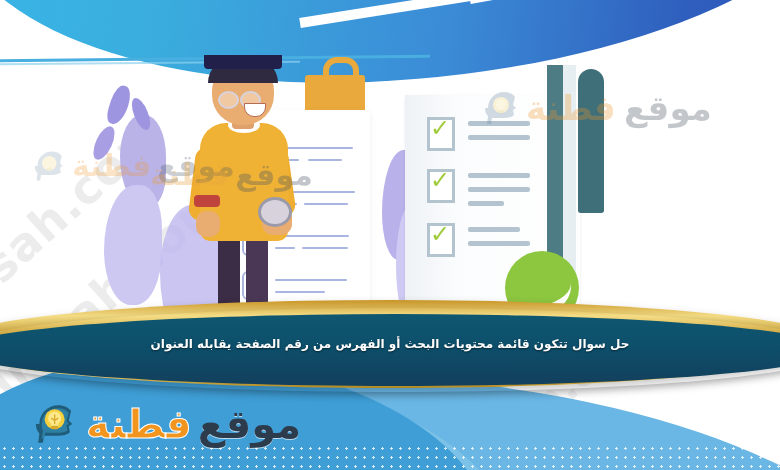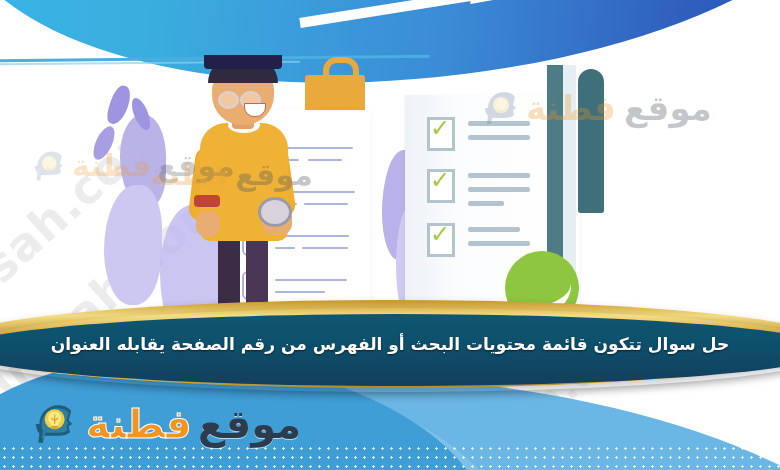--- a/index.html
+++ b/index.html
@@ -140,21 +140,21 @@
     position:absolute;left:-56px;top:300px;width:892px;height:88px;
     border-radius:50%;
     background:linear-gradient(180deg,#c89427 0%,#f4dd85 18%,#caa038 42%,#9d7420 62%,#e7c96a 84%,#b0881f 100%);
     box-shadow:0 4px 10px rgba(0,0,0,.22);
   }
   .ribbon-text{
     position:absolute;left:0;top:308px;width:780px;height:72px;
     display:flex;align-items:center;justify-content:center;
     direction:rtl;
     color:#ffffff;
-    font-size:17px;font-weight:bold;
+    font-size:12px;font-weight:bold;
     letter-spacing:.2px;
     text-shadow:0 1px 2px rgba(0,0,0,.55);
     white-space:nowrap;
   }
 
   
   .wm{position:absolute;display:flex;align-items:center;direction:rtl;white-space:nowrap;}
   .wm .wm-text{font-weight:bold;line-height:1;}
   .wm .mawqi{color:#3c4a5a;}
   .wm .fatina{color:#f0962a;}

